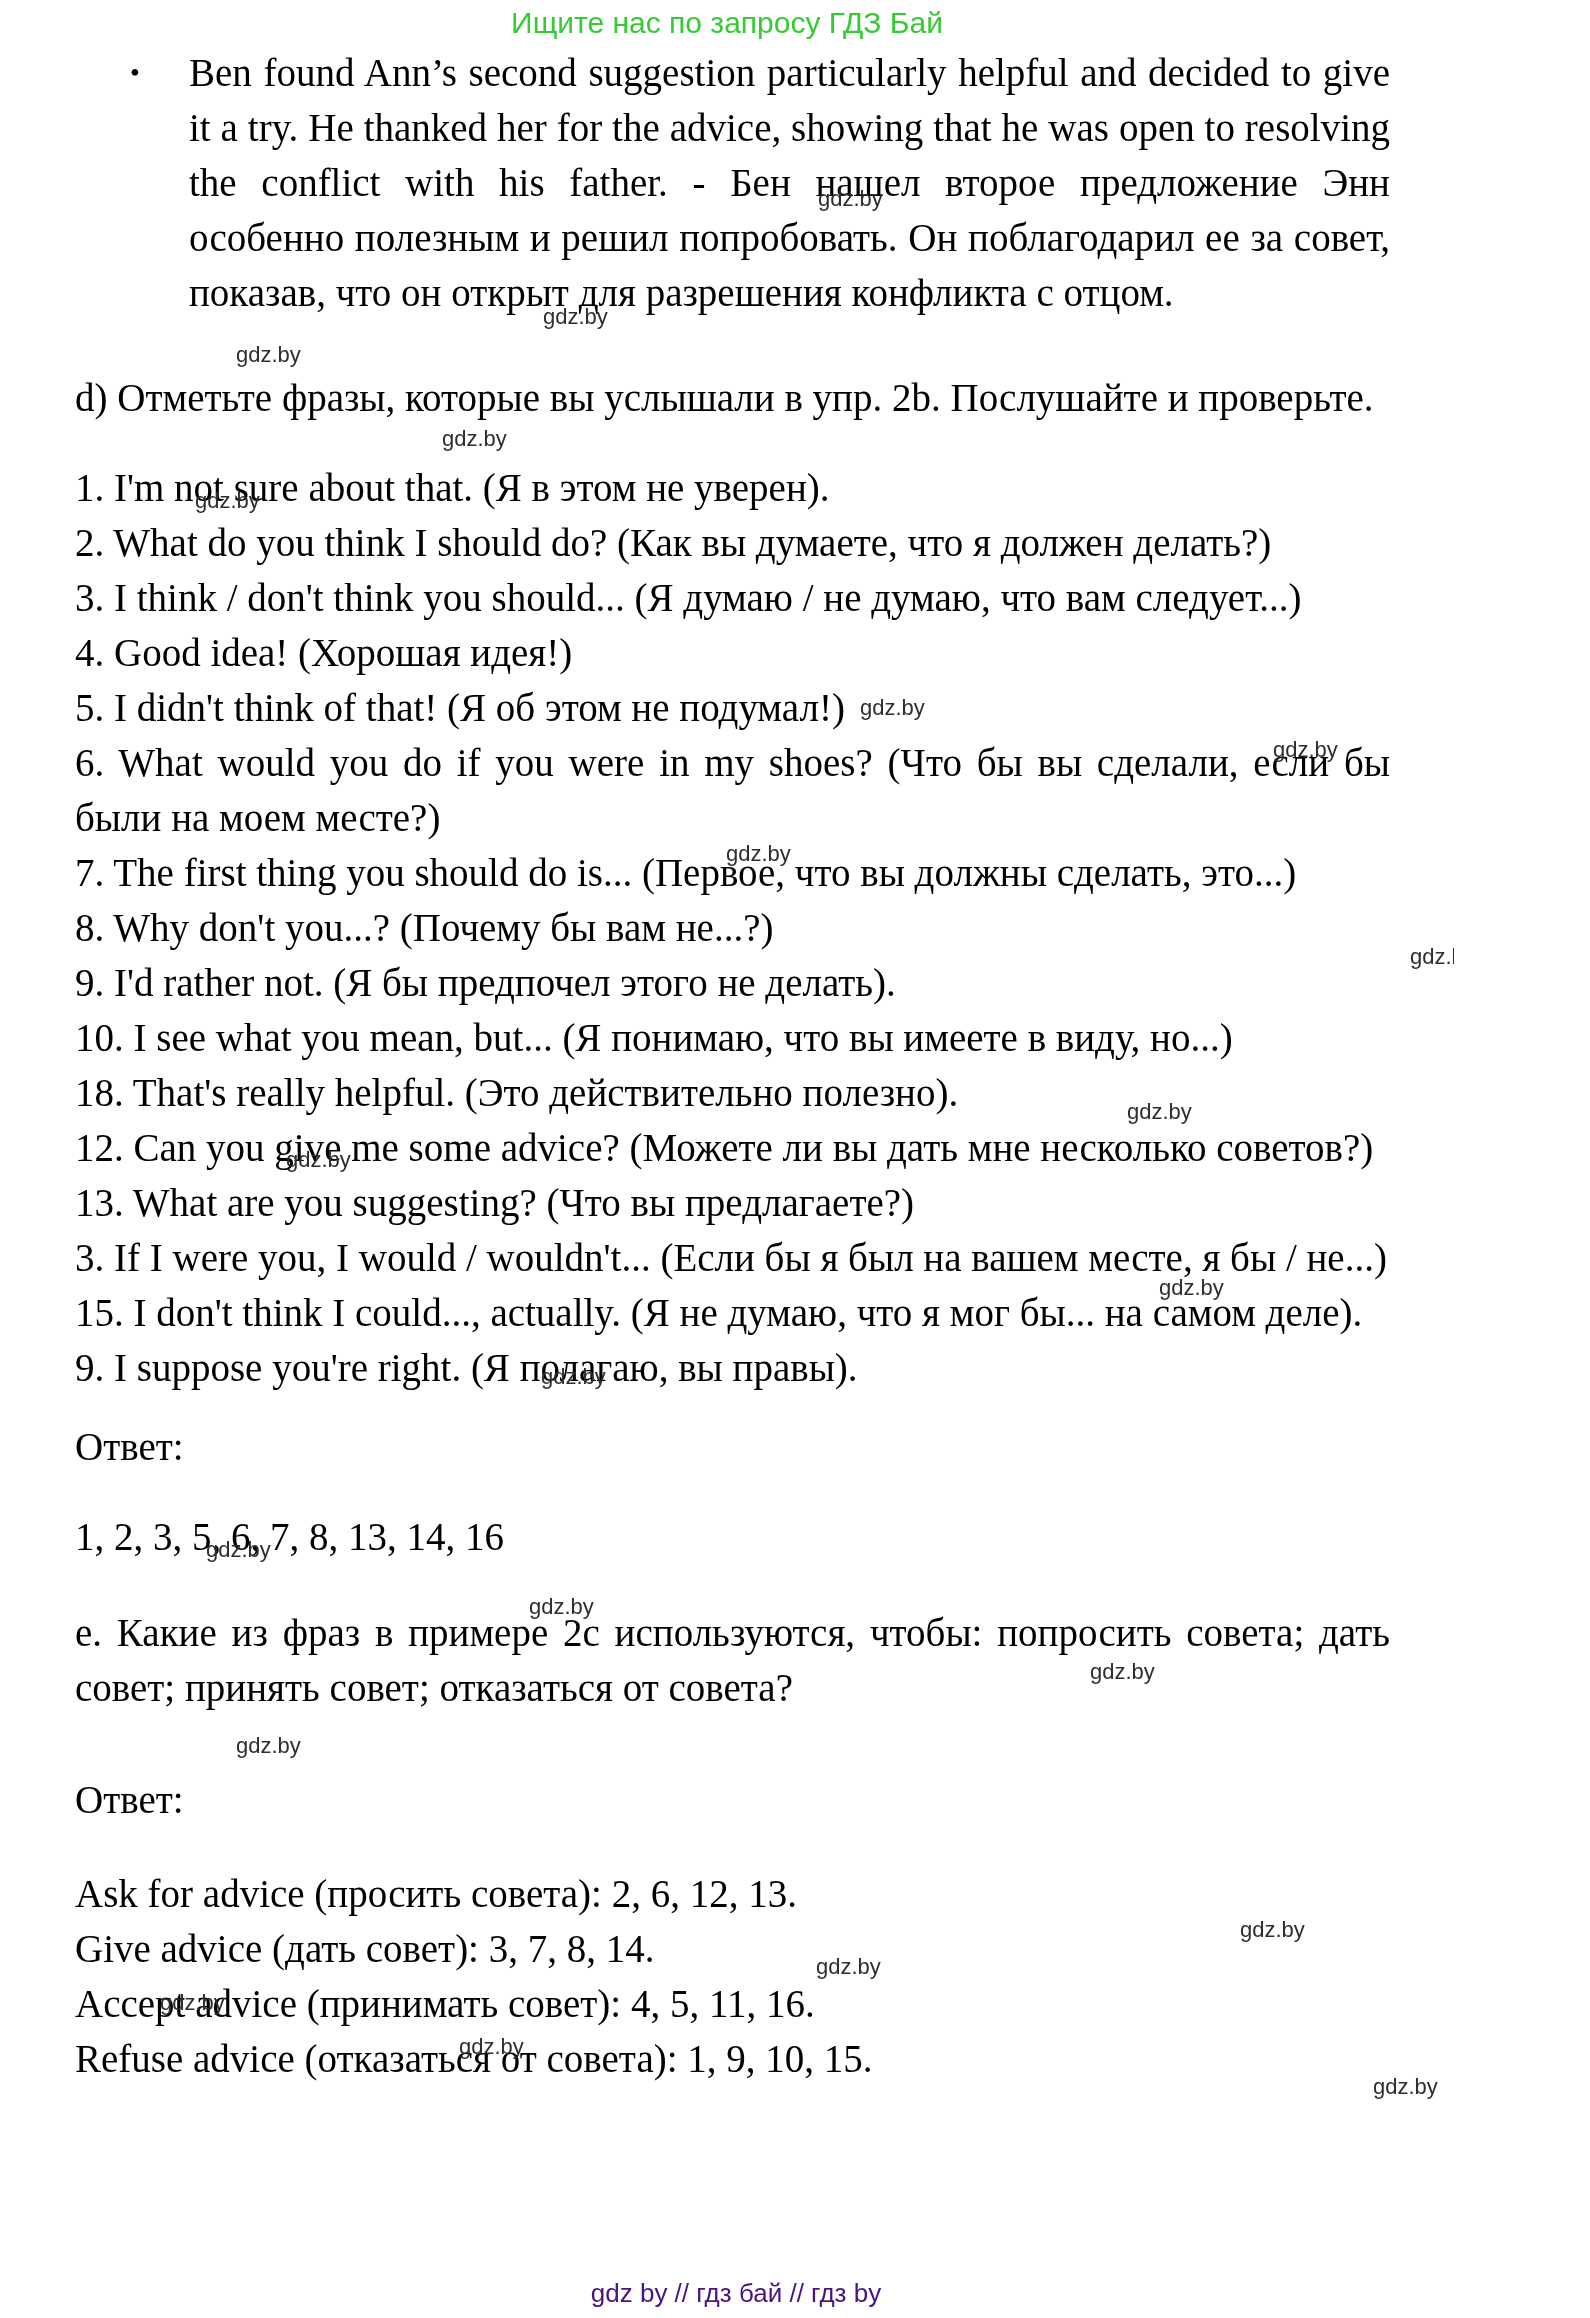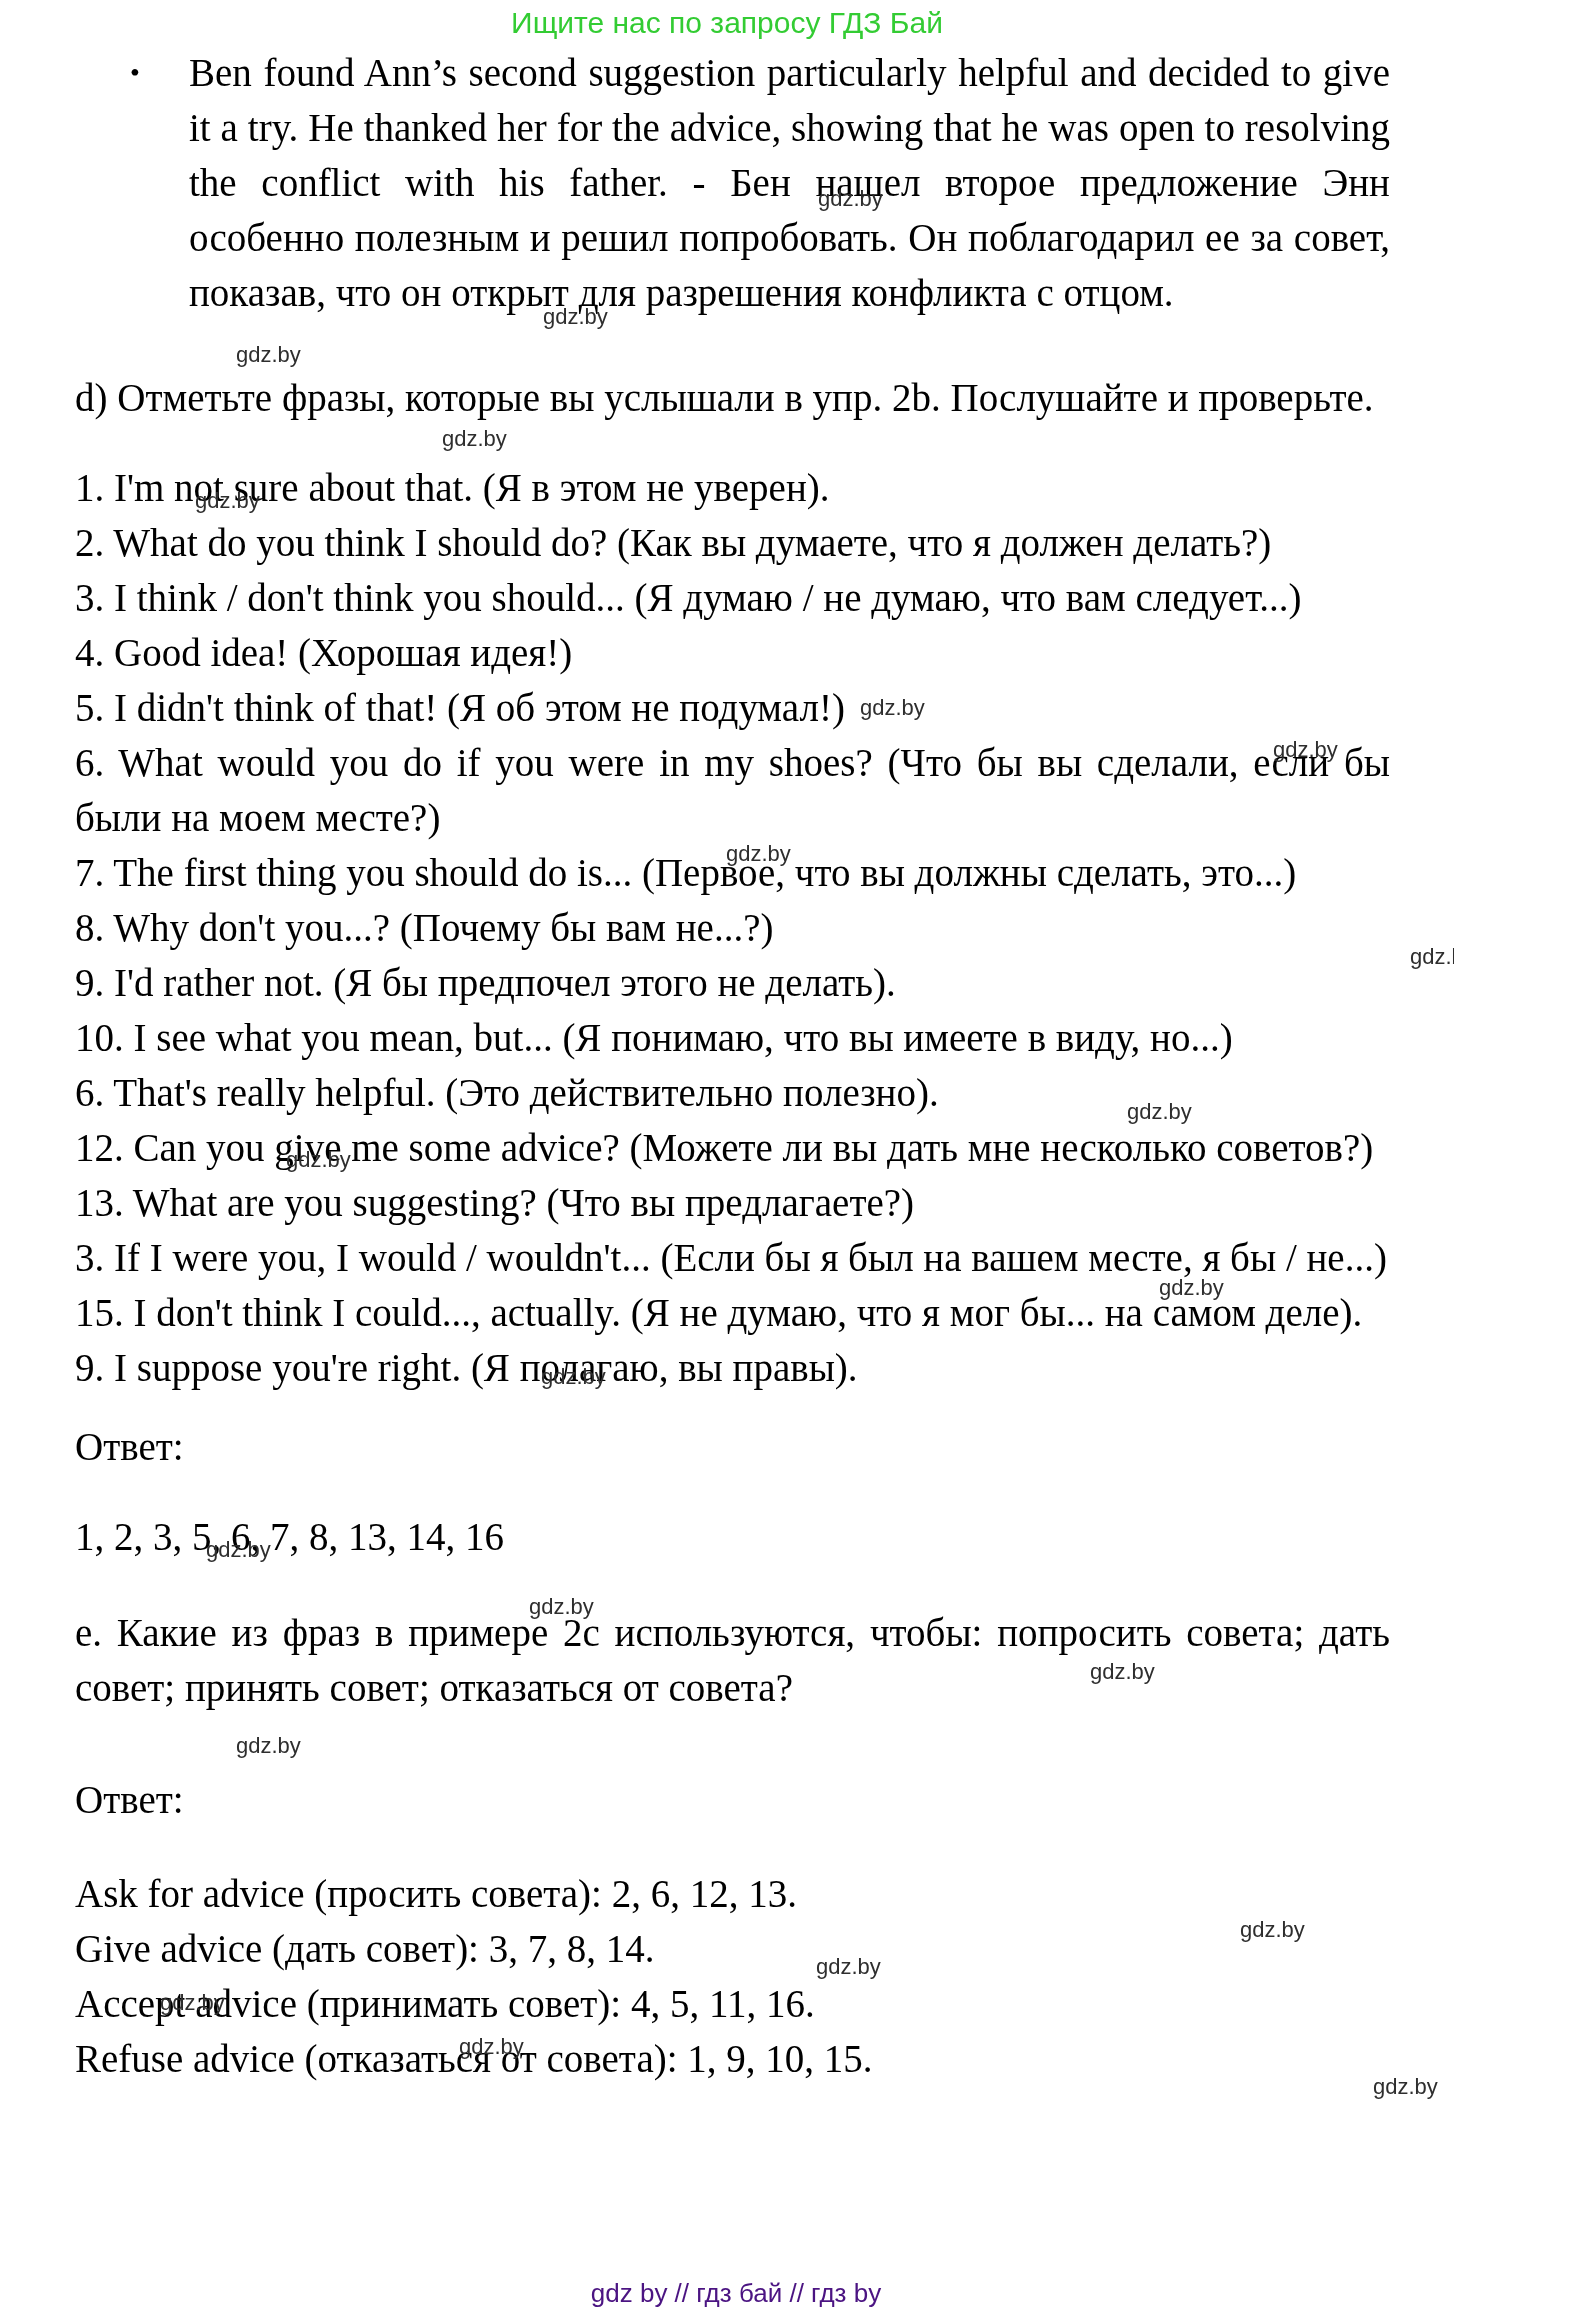--- a/index.html
+++ b/index.html
@@ -74,21 +74,21 @@
         <div class="phrase">1. I'm not sure about that. (Я в этом не уверен).</div>
         <div class="phrase">2. What do you think I should do? (Как вы думаете, что я должен делать?)</div>
         <div class="phrase">3. I think / don't think you should... (Я думаю / не думаю, что вам следует...)</div>
         <div class="phrase">4. Good idea! (Хорошая идея!)</div>
         <div class="phrase">5. I didn't think of that! (Я об этом не подумал!)</div>
         <div class="phrase">6. What would you do if you were in my shoes? (Что бы вы сделали, если бы были на моем месте?)</div>
         <div class="phrase">7. The first thing you should do is... (Первое, что вы должны сделать, это...)</div>
         <div class="phrase">8. Why don't you...? (Почему бы вам не...?)</div>
         <div class="phrase">9. I'd rather not. (Я бы предпочел этого не делать).</div>
         <div class="phrase">10. I see what you mean, but... (Я понимаю, что вы имеете в виду, но...)</div>
-        <div class="phrase">6. That's really helpful. (Это действительно полезно).</div>
+        <div class="phrase">18. That's really helpful. (Это действительно полезно).</div>
         <div class="phrase">12. Can you give me some advice? (Можете ли вы дать мне несколько советов?)</div>
         <div class="phrase">13. What are you suggesting? (Что вы предлагаете?)</div>
         <div class="phrase">3. If I were you, I would / wouldn't... (Если бы я был на вашем месте, я бы / не...)</div>
         <div class="phrase">15. I don't think I could..., actually. (Я не думаю, что я мог бы... на самом деле).</div>
         <div class="phrase">9. I suppose you're right. (Я полагаю, вы правы).</div>
       </div>
 
     <div class="answer-label-d">Ответ:</div>
 
     <div class="answer-values">1, 2, 3, 5, 6, 7, 8, 13, 14, 16</div>

